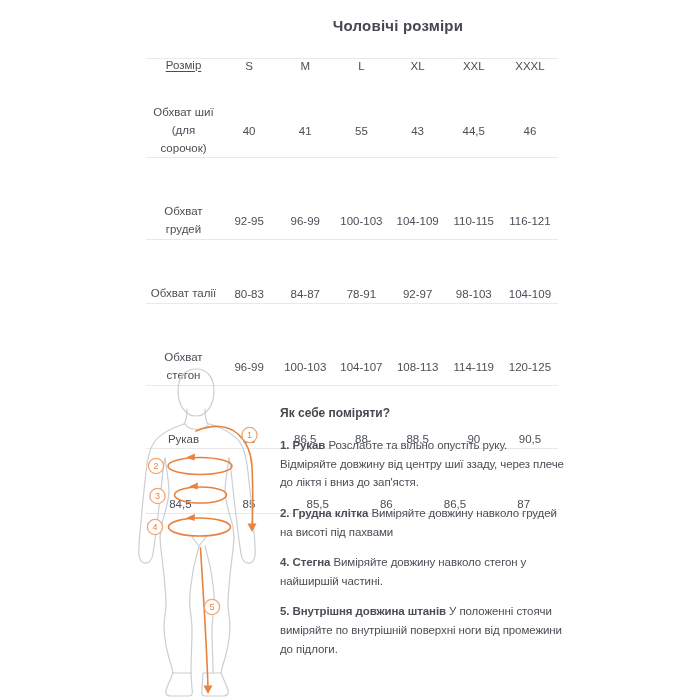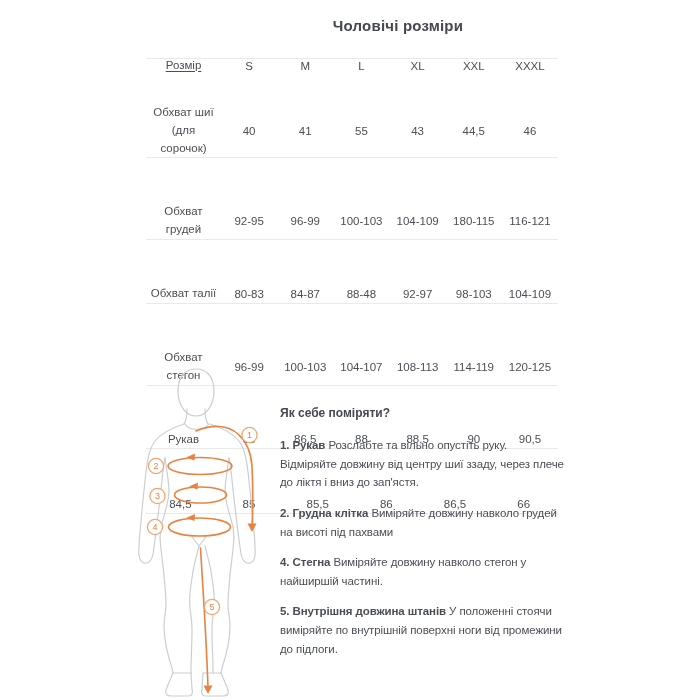--- a/index.html
+++ b/index.html
@@ -64,29 +64,29 @@
       <div class="tcell val">46</div>
     </div>
 
     <div class="trow r1">
       <div class="tcell label">Обхват
 грудей</div>
       <div class="tcell val">92-95</div>
       <div class="tcell val">96-99</div>
       <div class="tcell val">100-103</div>
       <div class="tcell val">104-109</div>
-      <div class="tcell val">180-115</div>
+      <div class="tcell val">110-115</div>
       <div class="tcell val">116-121</div>
     </div>
 
     <div class="trow r2">
       <div class="tcell label">Обхват талії</div>
       <div class="tcell val">80-83</div>
       <div class="tcell val">84-87</div>
-      <div class="tcell val">88-48</div>
+      <div class="tcell val">78-91</div>
       <div class="tcell val">92-97</div>
       <div class="tcell val">98-103</div>
       <div class="tcell val">104-109</div>
     </div>
 
     <div class="trow r3">
       <div class="tcell label">Обхват
 стегон</div>
       <div class="tcell val">96-99</div>
       <div class="tcell val">100-103</div>
@@ -105,21 +105,21 @@
       <div class="tcell val">90</div>
       <div class="tcell val">90,5</div>
     </div>
 
     <div class="trow r5">
       <div class="tcell val">84,5</div>
       <div class="tcell val">85</div>
       <div class="tcell val">85,5</div>
       <div class="tcell val">86</div>
       <div class="tcell val">86,5</div>
-      <div class="tcell val">66</div>
+      <div class="tcell val">87</div>
     </div>
   </div>
 
   <svg class="figure" viewBox="0 0 152 340" aria-hidden="true">
     <g fill="none" stroke="#CBCED2" stroke-width="1.2" stroke-linecap="round" stroke-linejoin="round">
 
       <path d="M50 31 C50 17 57 9 68 9 C79 9 86 17 86 31 C86 44 79 56 68 56 C57 56 50 44 50 31 Z"></path>
 
       <path d="M59 49 C59 55 58 61 56 64"></path>
       <path d="M77 49 C77 55 78 61 80 64"></path>

